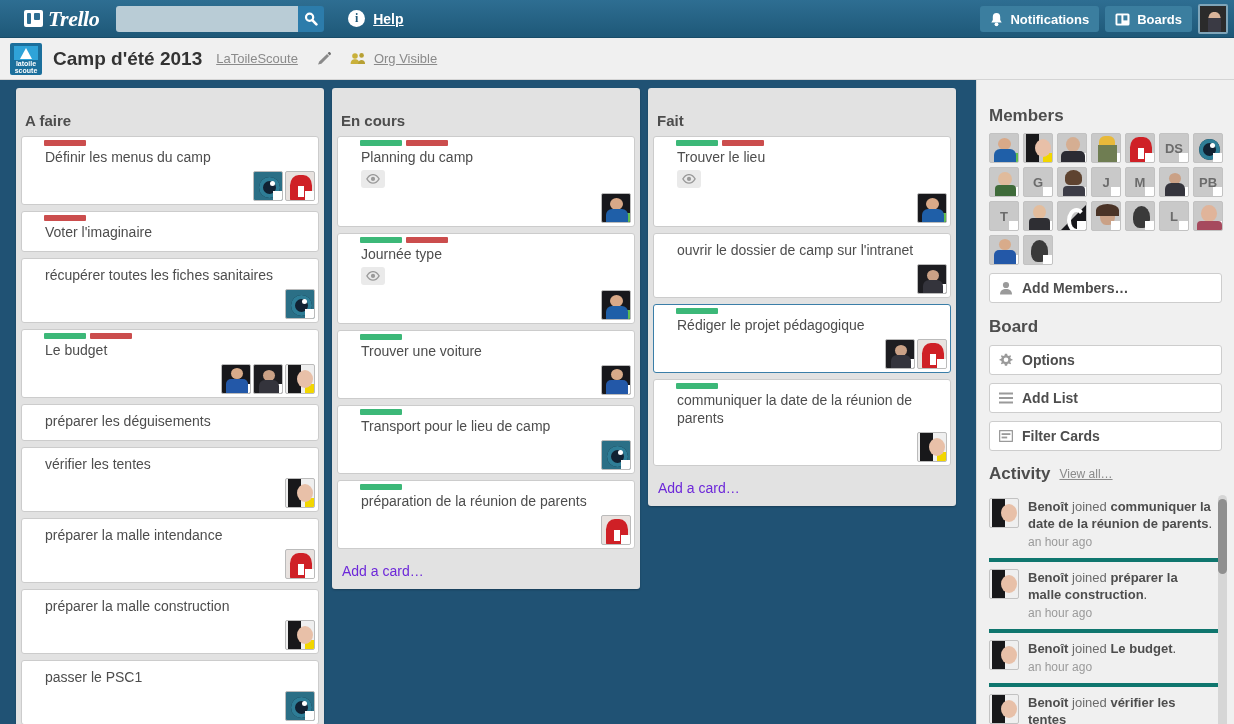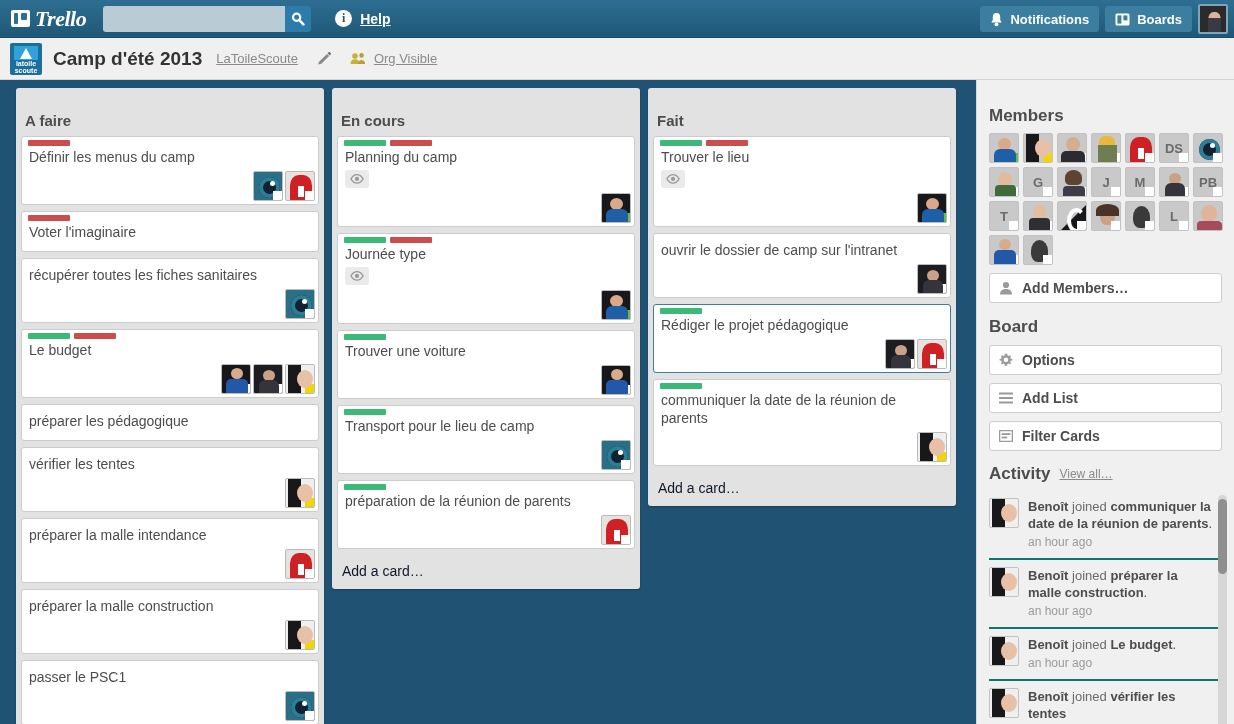--- a/index.html
+++ b/index.html
@@ -13,21 +13,21 @@
 
   
   #topbar {
     position: absolute; top: 0; left: 0;
     width: 1234px; height: 38px;
     background: linear-gradient(to bottom, #2e6e92 0%, #1e5878 100%);
     border-bottom: 1px solid #184c68;
     display: flex; align-items: center;
   }
   #logo {
-    margin-left: 11px; display: flex; align-items: center;
+    margin-left: 24px; display: flex; align-items: center;
     height: 26px;
     text-align: center;
   }
   #logo-mark {
     width: 19px; height: 17px; background: #fff; border-radius: 2px;
     position: relative; margin-right: 5px;
   }
   #logo-mark::before {
     content: ""; position: absolute; left: 3px; top: 3px;
     width: 4px; height: 11px; background: #2e6e92; border-radius: 1px;
@@ -149,21 +149,21 @@
   #list2 { left: 648px; }
 
   .list-title {
     font-size: 15px; font-weight: bold; color: #4d4d4d;
     padding: 24px 9px 7px 9px;
   }
   .cards { padding: 0 5px; }
   .card {
     background: #fff; border: 1px solid #ccc; border-radius: 3px;
     margin-bottom: 6px; position: relative; cursor: pointer;
-    padding: 0 0 4px 0;
+    padding: 0 0 4px 16px;
     min-height: 34px;
   }
   .card.selected { border-color: #3a7ea8; }
   .card-labels {
     display: flex; gap: 4px; padding: 3px 6px 0 6px; height: 9px;
   }
   .lbl-chip { width: 42px; height: 6px; border-radius: 1px; }
   .card-title {
     font-size: 14px; color: #4d4d4d; padding: 2px 7px 0 7px;
     line-height: 18px;
@@ -182,21 +182,21 @@
     width: 30px; height: 30px; border-radius: 2px; position: relative;
     overflow: hidden; background: #cfcfcf; border: 1px solid #bbb;
   }
   .av .corner {
     position: absolute; right: 0; bottom: 0; width: 9px; height: 9px;
     background: #fff;
   }
   .av .corner.green { background: #61bd4f; }
   .av .corner.yellow { background: #f2d600; }
   .add-card {
-    padding: 8px 10px 6px 10px; font-size: 14px; color: #0f172a;
+    padding: 8px 10px 6px 10px; font-size: 14px; color: #6d28d9;
     cursor: pointer;
   }
 
   
   .face-dark { background: #1d1d21; }
   .face-dark::before {
     content:""; position:absolute; left:9px; top:5px; width:12px; height:11px;
     border-radius:50%; background:#caa186;
   }
   .face-dark::after {
@@ -367,21 +367,21 @@
     margin-top: 8px; background: #fff; border: 1px solid #cdcdcd; border-radius: 3px;
     height: 30px; display: flex; align-items: center; padding: 0 9px; gap: 9px;
     font-size: 14px; font-weight: bold; color: #4d4d4d; cursor: pointer;
   }
   #activity-list {
     margin-top: 6px; position: relative; width: 238px;
     height: 240px; overflow: hidden;
   }
   .act {
     display: flex; gap: 9px; padding: 7px 14px 9px 0;
-    border-bottom: 2px solid #0f766e;
+    border-bottom: 4px solid #0f766e;
   }
   .act:last-child { border-bottom: none; }
   .act-av {
     width: 30px; height: 30px; border-radius: 2px; flex: 0 0 30px;
     position: relative; overflow: hidden; border: 1px solid #c2c2c2;
   }
   .act-txt { font-size: 13px; color: #4d4d4d; line-height: 17px; }
   .act-txt b { font-weight: bold; }
   .act-txt .plain { font-weight: normal; color: #6b6b6b; }
   .act-time { font-size: 12px; color: #9a9a9a; margin-top: 3px; }
@@ -510,21 +510,21 @@
             <div class="av face-dark">
               <div class="corner "></div>
             </div>
             <div class="av face-mask">
               <div class="corner yellow"></div>
             </div>
           </div>
         </div>
         <div class="card">
           <div style="height: 5px;"></div>
-          <div class="card-title">préparer les pédagogique</div>
+          <div class="card-title">préparer les déguisements</div>
           <div style="height: 6px;"></div>
         </div>
         <div class="card">
           <div style="height: 5px;"></div>
           <div class="card-title">vérifier les tentes</div>
           <div style="height: 34px;"></div>
           <div class="card-avatars">
             <div class="av face-mask">
               <div class="corner yellow"></div>
             </div>

